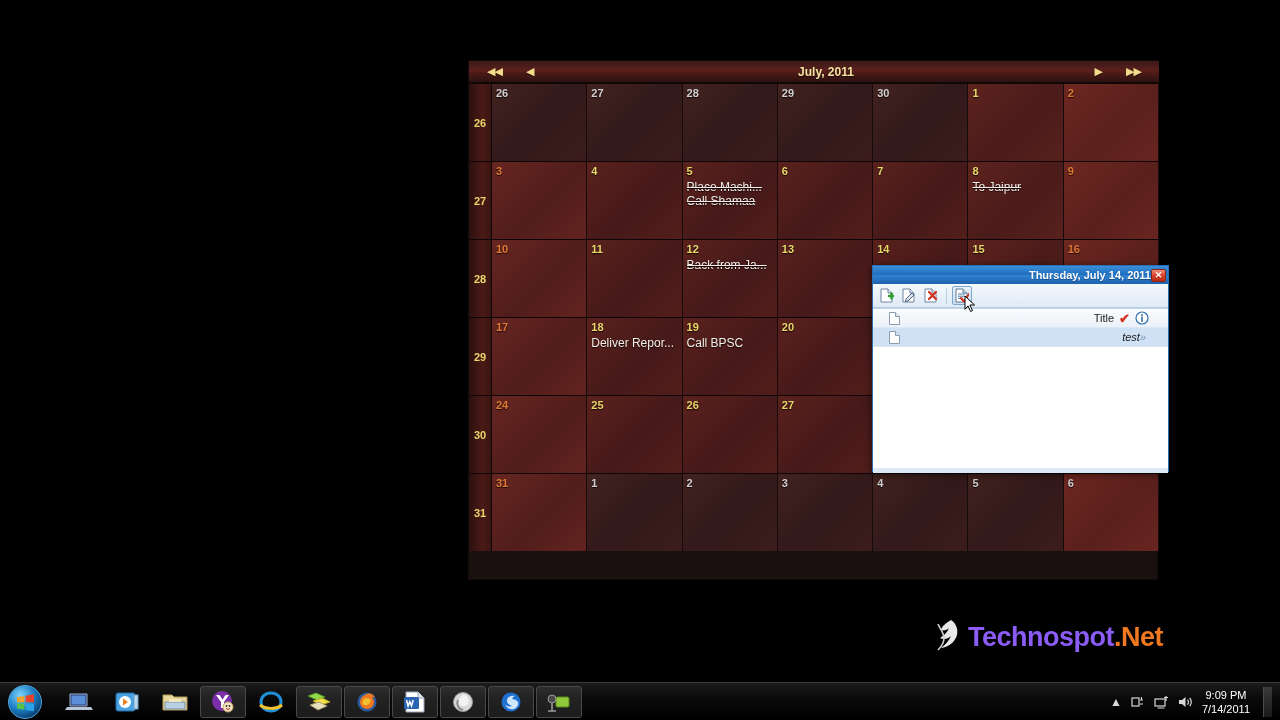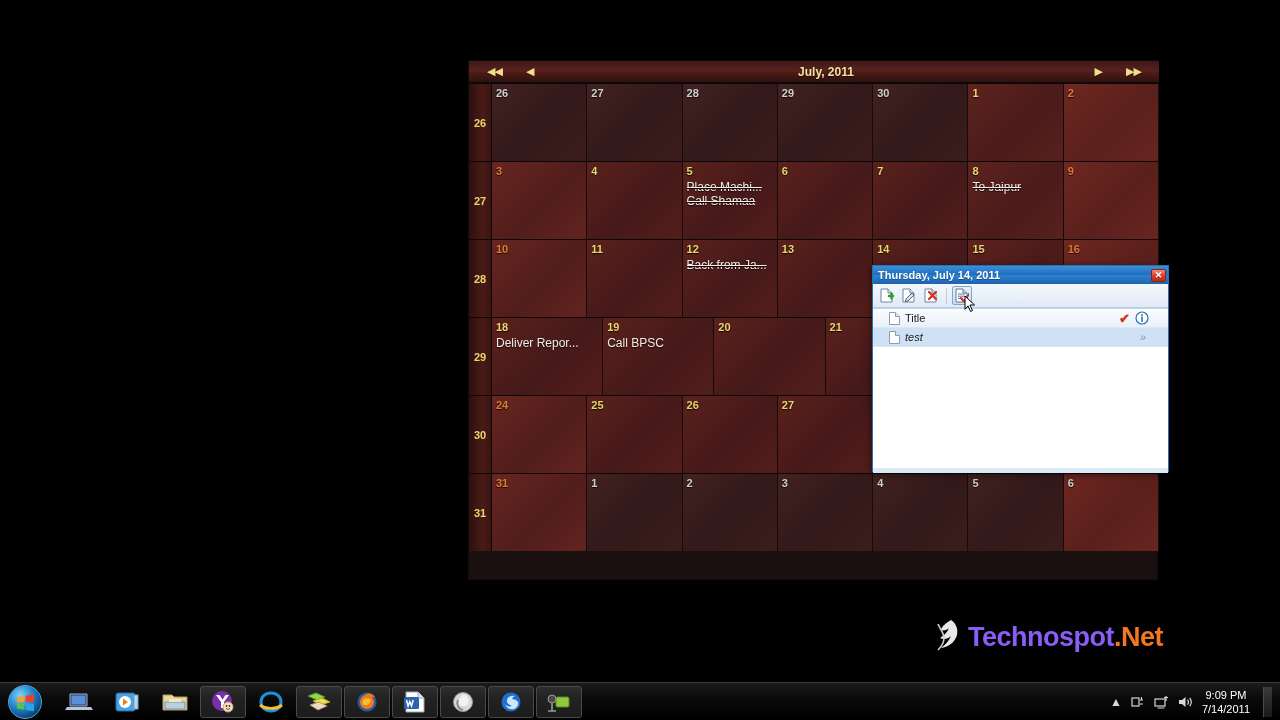--- a/index.html
+++ b/index.html
@@ -73,20 +73,21 @@
     white-space: nowrap; overflow: hidden; text-shadow: 0 1px 1px #1a0606;
   }
   .ev.done { text-decoration: line-through; }
 
   
   #popup {
     position: absolute; left: 872px; top: 265px; width: 297px; height: 207px;
     background: #ef4444;
     border: 1px solid #2a6fb5;
     box-shadow: 0 2px 8px rgba(0,0,0,0.6);
+    text-align: right;
   }
   .pop-title {
     height: 18px; display: flex; align-items: center;
     background: linear-gradient(to bottom, #3b8fd8 0%, #1e6cbe 50%, #2f83d0 51%, #1e62ae 100%);
     padding: 0 2px 0 5px;
   }
   .pop-title-text { flex: 1; color: #fff; font-size: 11px; font-weight: bold; text-shadow: 0 1px 1px #134b85; }
   .pop-close {
     width: 15px; height: 13px; border-radius: 2px;
     background: linear-gradient(to bottom, #f08a78 0%, #d9432c 50%, #b52c18 100%);
@@ -249,20 +250,23 @@
           </div>
           <div class="day in-month col-fri">
             <div class="daynum">15</div>
           </div>
           <div class="day in-month col-sat">
             <div class="daynum">16</div>
           </div>
         </div>
         <div class="week-row">
           <div class="wk-num">29</div>
+          <div class="day in-month col-sun">
+            <div class="daynum">17</div>
+          </div>
           <div class="day in-month">
             <div class="daynum">18</div>
             <div class="events">
               <div class="ev">Deliver Repor...</div>
             </div>
           </div>
           <div class="day in-month">
             <div class="daynum">19</div>
             <div class="events">
               <div class="ev">Call BPSC</div>

